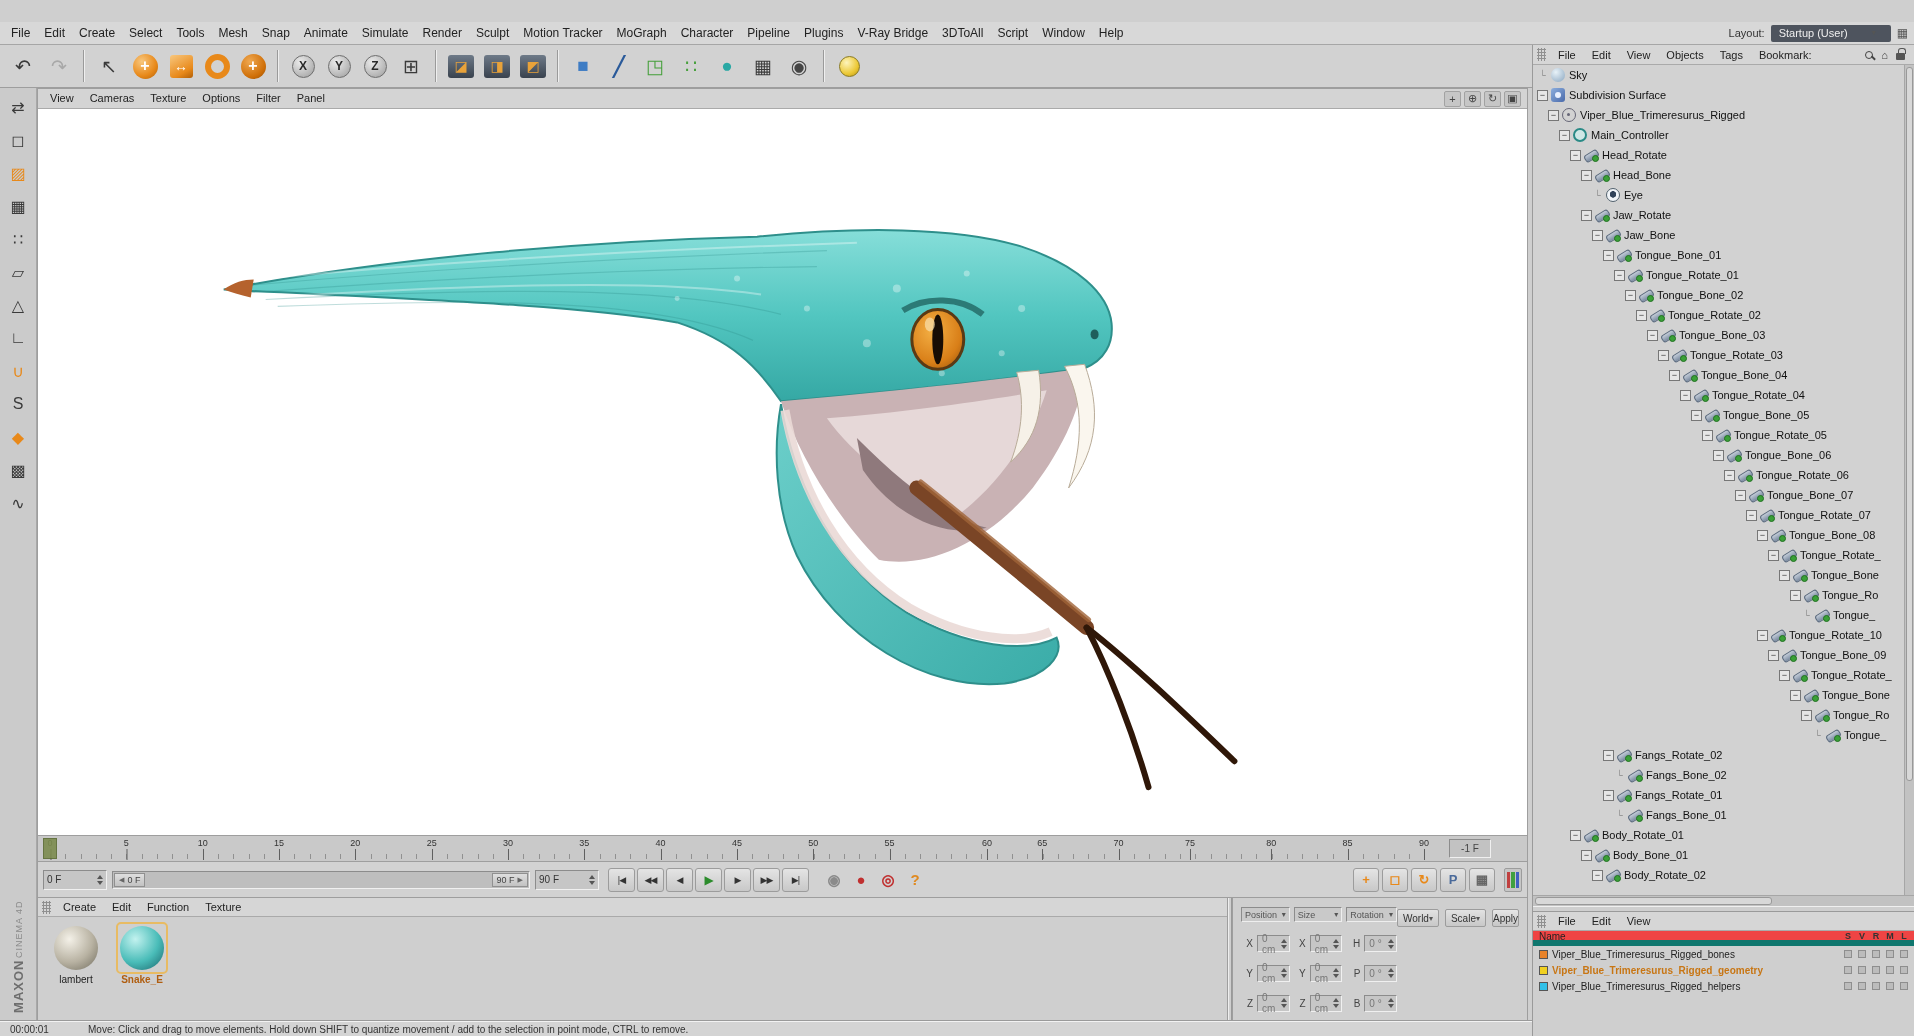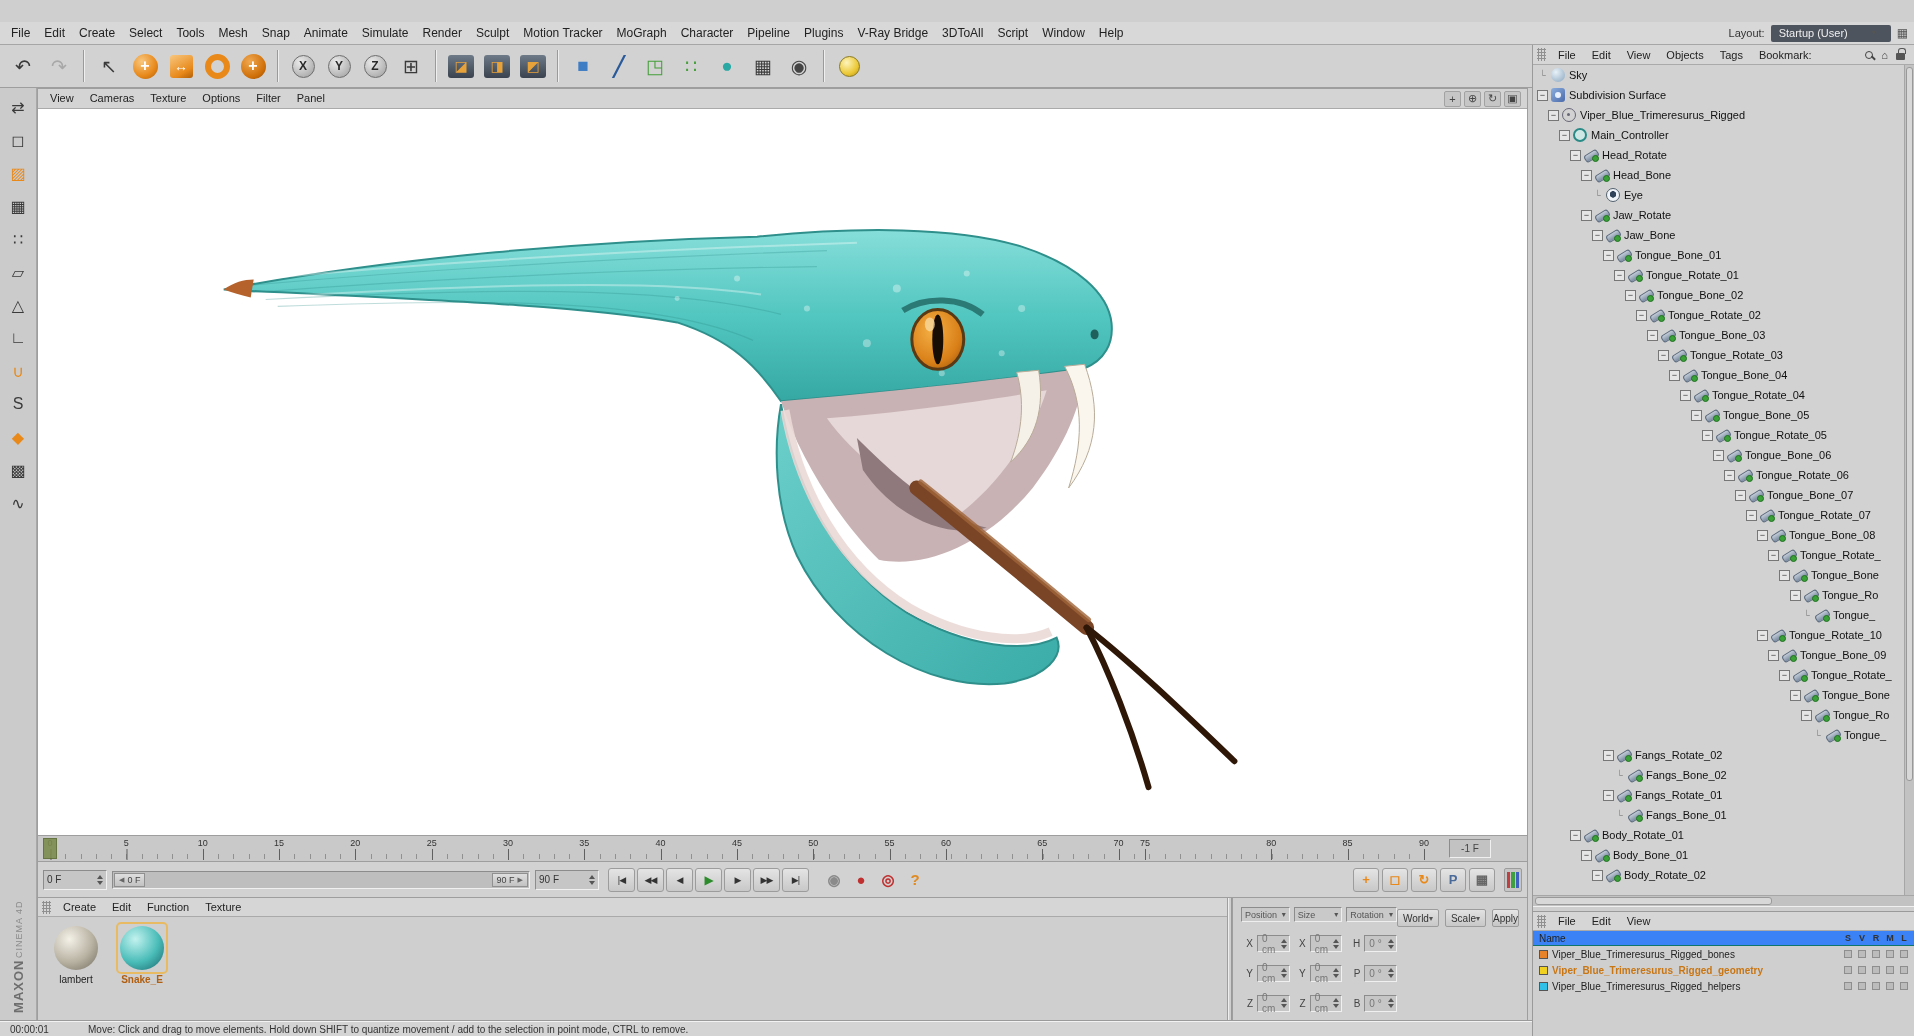--- a/index.html
+++ b/index.html
@@ -144,21 +144,21 @@
 .oi-eye{border-radius:50%;background:radial-gradient(circle at 50% 45%,#30425a 0 3px,#f0f4f8 3.5px);border:1px solid #52626e}
 .oi-joint::before{content:'';position:absolute;left:0;top:4px;width:13px;height:6px;border-radius:3px;background:linear-gradient(#c2ccd8,#7a8aa0);transform:rotate(-32deg);border:1px solid #5a6a7e}
 .oi-joint::after{content:'';position:absolute;right:-1px;bottom:0;width:5px;height:5px;border-radius:50%;background:#3aa038;border:1px solid #207020}
 .tree-label{font-size:11px;color:#111}
 .om-vscroll{position:absolute;right:0;top:20px;width:10px;height:830px;background:#c2c2c2;border-left:1px solid #a6a6a6}
 .om-vscroll .thumb{position:absolute;left:1px;right:1px;top:2px;height:86%;background:#d8d8d8;border:1px solid #999;border-radius:3px}
 .om-hscroll{position:absolute;left:0;top:850px;width:382px;height:11px;background:#c2c2c2;border-top:1px solid #a6a6a6}
 .om-hscroll .thumb{position:absolute;top:1px;bottom:1px;left:2px;width:62%;background:#d8d8d8;border:1px solid #999;border-radius:3px}
 .hsplit{position:absolute;left:0;top:861px;width:382px;height:6px;background:#cfcfcf;border-top:1px solid #f0f0f0;border-bottom:1px solid #9a9a9a}
 .layer-menu{position:absolute;left:0;top:867px;width:382px;height:19px}
-.layer-header{position:absolute;left:0;top:886px;width:382px;height:15px;background:#3b82f6;border-bottom:1px solid #0f766e;display:flex;align-items:center;font-size:10px}
+.layer-header{position:absolute;left:0;top:886px;width:382px;height:15px;background:#ef4444;border-bottom:6px solid #0f766e;display:flex;align-items:flex-start;font-size:10px}
 .lh-name{padding-left:6px;color:#222;flex:1}
 .lh-cols{display:flex;flex:none;padding-right:4px}
 .lh-col{width:14px;text-align:center;font-size:9px;font-weight:bold;color:#333}
 #layer-rows{position:absolute;left:0;top:901px;width:382px}
 .layer-row{height:16px;display:flex;align-items:center;font-size:10px}
 .layer-chip{flex:none;width:9px;height:9px;margin:0 4px 0 6px;border:1px solid #555}
 .layer-name{flex:1;white-space:nowrap;overflow:hidden;color:#222}
 .layer-row.selected .layer-name{color:#c87614;font-weight:bold}
 .layer-cells{display:flex;flex:none;padding-right:4px}
 .layer-cell{width:14px;display:flex;align-items:center;justify-content:center}
@@ -411,24 +411,24 @@
         <div class="ruler-tick" style="left: 164.66px;">10</div>
         <div class="ruler-tick" style="left: 240.99px;">15</div>
         <div class="ruler-tick" style="left: 317.32px;">20</div>
         <div class="ruler-tick" style="left: 393.65px;">25</div>
         <div class="ruler-tick" style="left: 469.98px;">30</div>
         <div class="ruler-tick" style="left: 546.31px;">35</div>
         <div class="ruler-tick" style="left: 622.64px;">40</div>
         <div class="ruler-tick" style="left: 698.97px;">45</div>
         <div class="ruler-tick" style="left: 775.3px;">50</div>
         <div class="ruler-tick" style="left: 851.63px;">55</div>
-        <div class="ruler-tick" style="left: 908px; text-align: right;">60</div>
+        <div class="ruler-tick" style="left: 949px; text-align: right;">60</div>
         <div class="ruler-tick" style="left: 1004.29px;">65</div>
         <div class="ruler-tick" style="left: 1080.62px;">70</div>
-        <div class="ruler-tick" style="left: 1107px;">75</div>
+        <div class="ruler-tick" style="left: 1152px;">75</div>
         <div class="ruler-tick" style="left: 1233.28px;">80</div>
         <div class="ruler-tick" style="left: 1309.61px;">85</div>
         <div class="ruler-tick" style="left: 1385.94px;">90</div>
       </div>
     <div class="playhead"></div>
     <div class="ruler-offset">-1 F</div>
   </div>
 
   <div class="controls">
     <div class="frame-box">

